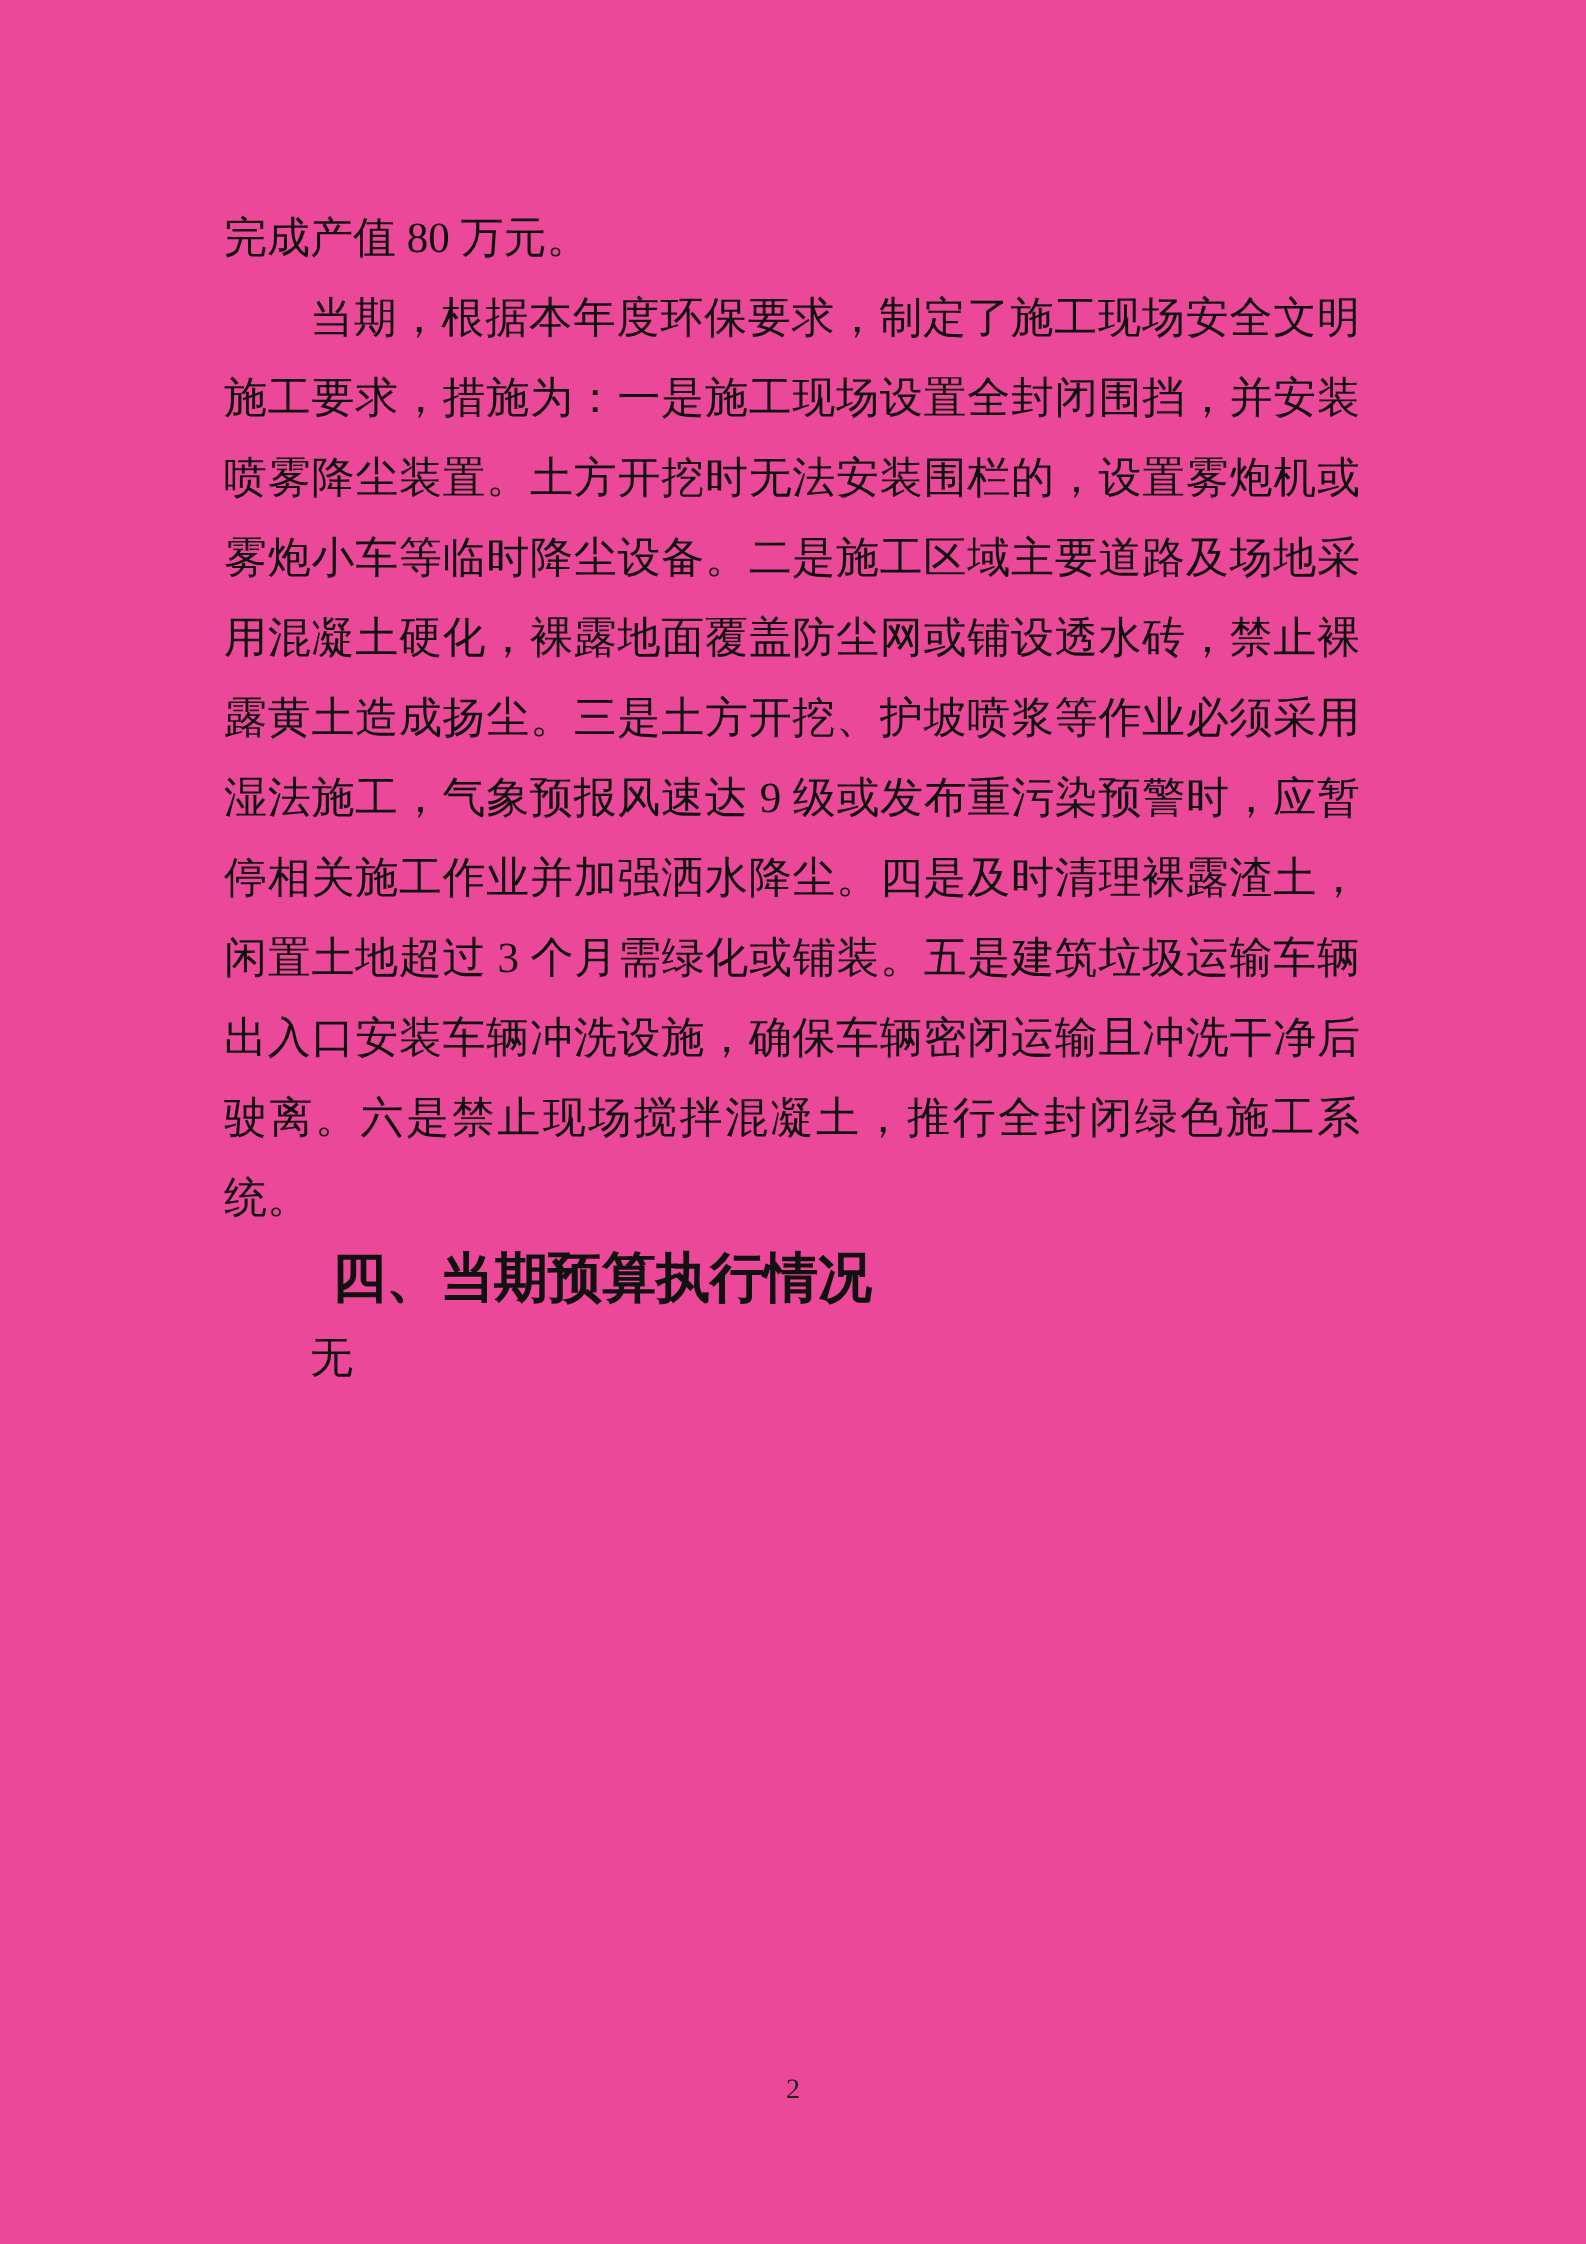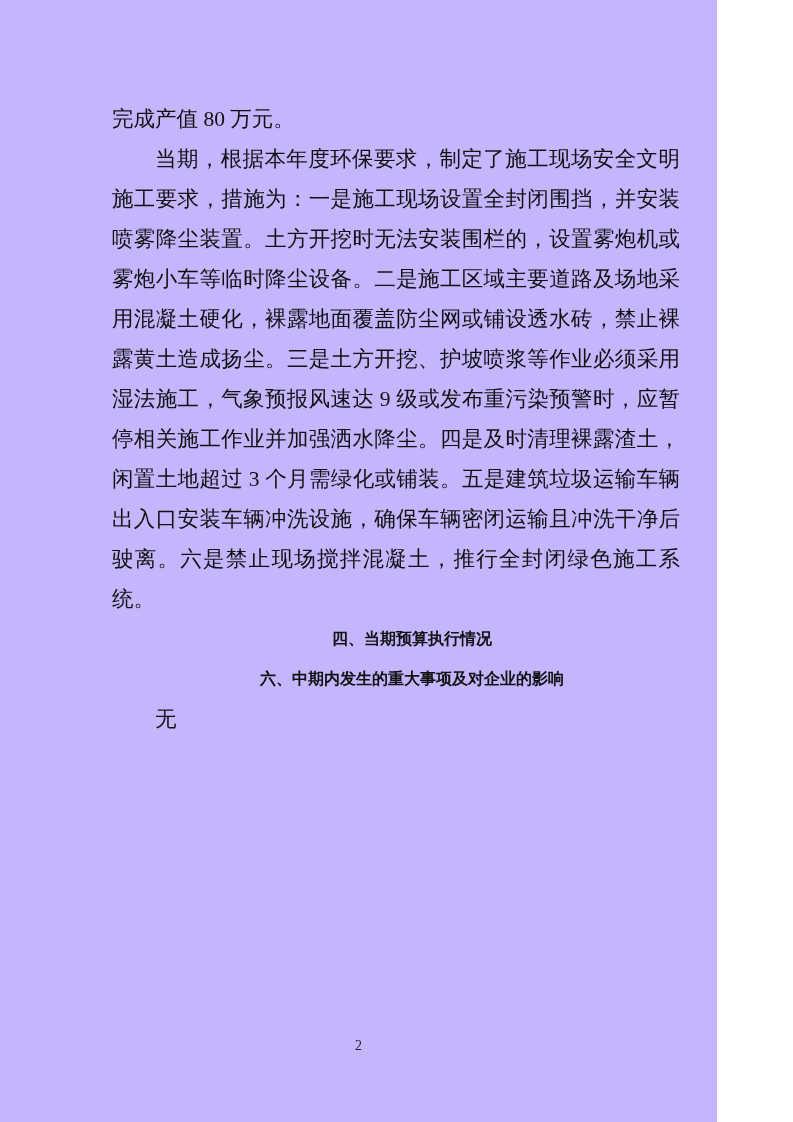--- a/index.html
+++ b/index.html
@@ -2,23 +2,23 @@
 <html lang="zh"><head>
 <meta charset="utf-8">
 <style>
   html, body {
     margin: 0;
     padding: 0;
     background: #ffffff;
   }
   .page {
     position: relative;
-    width: 717px;
+    width: 793px;
     height: 1122px;
-    background: #c4b5fd;
+    background: #ec4899;
     overflow: hidden;
     color: #111111;
   }
   .text-area {
     position: absolute;
     top: 99px;
     left: 112px;
     width: 568px;
     font-family: "Liberation Serif", "DejaVu Serif", serif;
     font-size: 21.5px;
@@ -36,23 +36,23 @@
     text-indent: 0 !important;
   }
   .subheading {
     
     font-family: "Liberation Serif", "DejaVu Serif", serif;
   }
   .heading {
     
     font-family: "Liberation Sans", "DejaVu Sans", sans-serif;
     font-weight: bold;
-    font-size: 16px;
+    font-size: 27px;
     line-height: 40px;
-    text-align: center;
+    text-align: left;
   }
   .page-footer {
     position: absolute;
     top: 1036px;
     left: 0;
     width: 100%;
     text-align: center;
     font-family: "Liberation Serif", "DejaVu Serif", serif;
     font-size: 14px;
     line-height: 20px;
@@ -68,21 +68,20 @@
     <p class="no-indent">完成产值 80 万元。</p>
 
 
     <p>当期，根据本年度环保要求，制定了施工现场安全文明施工要求，措施为：一是施工现场设置全封闭围挡，并安装喷雾降尘装置。土方开挖时无法安装围栏的，设置雾炮机或雾炮小车等临时降尘设备。二是施工区域主要道路及场地采用混凝土硬化，裸露地面覆盖防尘网或铺设透水砖，禁止裸露黄土造成扬尘。三是土方开挖、护坡喷浆等作业必须采用湿法施工，气象预报风速达 9 级或发布重污染预警时，应暂停相关施工作业并加强洒水降尘。四是及时清理裸露渣土，闲置土地超过 3 个月需绿化或铺装。五是建筑垃圾运输车辆出入口安装车辆冲洗设施，确保车辆密闭运输且冲洗干净后驶离。六是禁止现场搅拌混凝土，推行全封闭绿色施工系统。</p>
 
     <h2 class="heading">四、当期预算执行情况</h2>
 
 
 
 
-    <h2 class="heading">六、中期内发生的重大事项及对企业的影响</h2>
 
     <p>无</p>
 
   </main>
 
   <footer class="page-footer">
     <span>2</span>
   </footer>
 </div>
 

